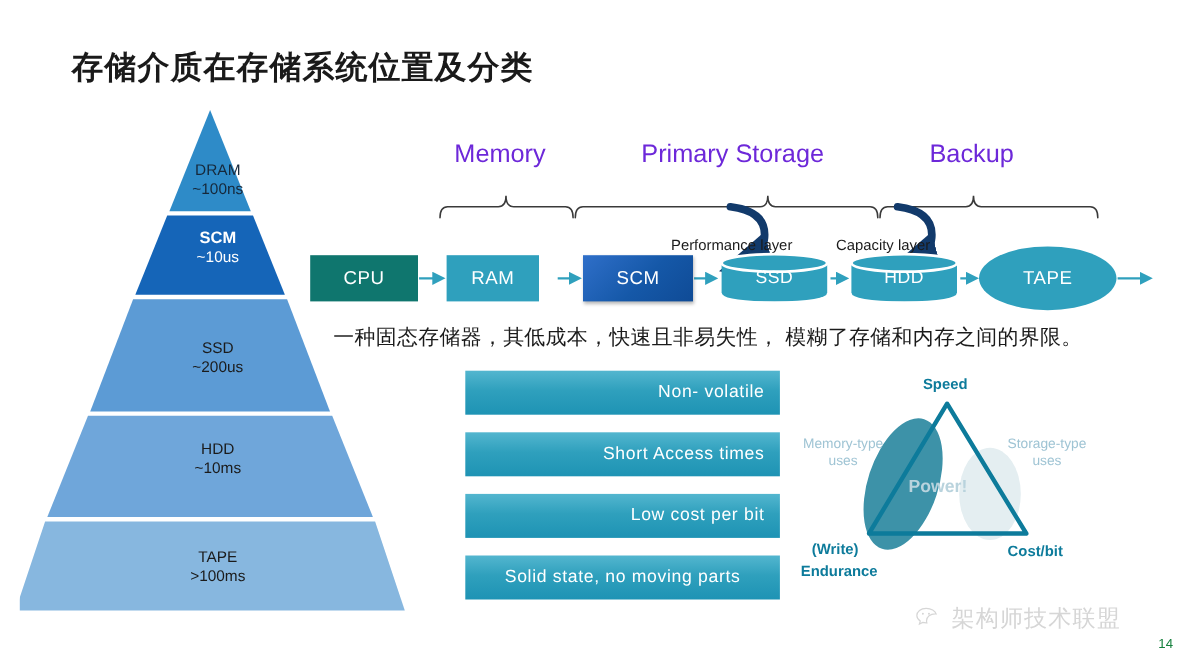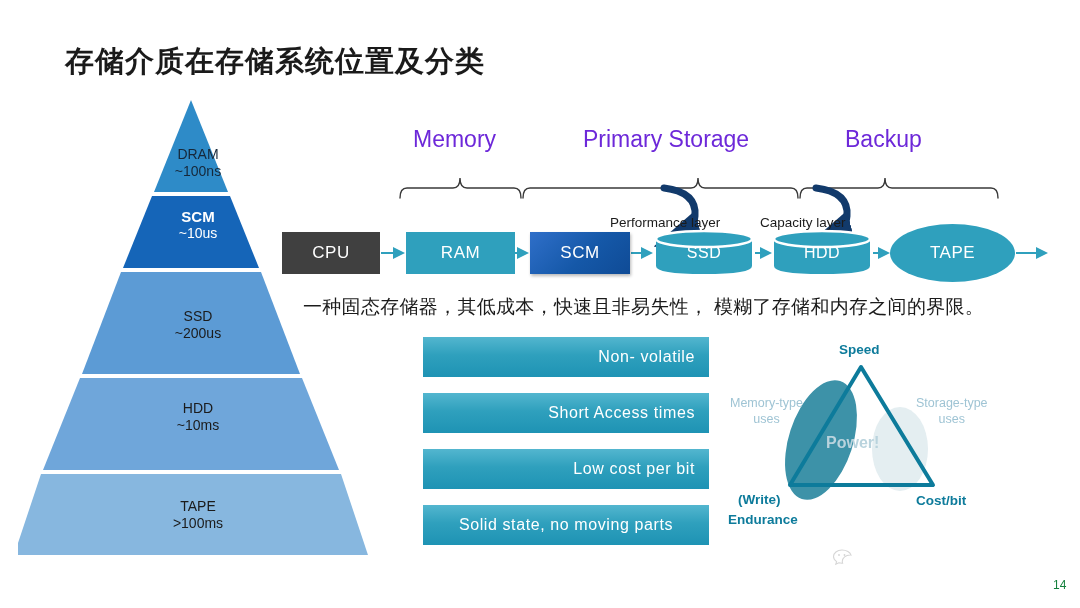--- a/index.html
+++ b/index.html
@@ -48,22 +48,22 @@
   .layer-cap{left:760px;top:201px;}
   .curvearrows{position:absolute;left:590px;top:178px;}
 
   
   .flow{position:absolute;left:282px;top:232px;width:800px;height:52px;}
   .fbox{
     position:absolute;top:0;height:42px;
     display:flex;align-items:center;justify-content:center;
     color:#ffffff;font-size:17px;letter-spacing:.5px;
   }
-  .fbox.cpu{left:0;width:98px;background:#404040;}
-  .fbox.ram{left:124px;width:109px;background:#2FA0BD;}
+  .fbox.cpu{left:0;width:98px;background:#0f766e;}
+  .fbox.ram{left:124px;width:84px;background:#2FA0BD;}
   .fbox.scm{left:248px;width:100px;
     background:linear-gradient(135deg,#2f6fc9 0%,#1558a8 55%,#0f4b96 100%);
     box-shadow:1px 2px 3px rgba(0,0,0,.28);}
   .cyl{position:absolute;top:-6px;width:100px;height:48px;}
   .cyl.ssd{left:372px;}
   .cyl.hdd{left:490px;}
   .cyl .cyl-txt{
     position:absolute;left:0;top:18px;width:100px;text-align:center;
     color:#fff;font-size:16px;letter-spacing:.5px;
   }
@@ -254,17 +254,18 @@
   </div>
 
   <div class="wm">
     <svg width="26" height="22" viewBox="0 0 26 22">
       <path d="M10,2 C5,2 1.5,5 1.5,8.6 C1.5,10.6 2.7,12.4 4.6,13.6 L3.8,16.3 L6.8,14.8 C7.8,15.1 8.9,15.2 10,15.2
                C10.2,15.2 10.4,15.2 10.6,15.2 C10.4,14.6 10.3,14 10.3,13.4 C10.3,9.8 13.8,7 18.1,7
                C18.4,7 18.7,7 19,7.1 C18.3,4.2 14.5,2 10,2 Z" fill="none" stroke="#d6d6d6" stroke-width="1.1"></path>
       <circle cx="7" cy="7" r="0.9" fill="#d6d6d6"></circle>
       <circle cx="12.5" cy="7" r="0.9" fill="#d6d6d6"></circle>
     </svg>
+    <div class="wm-txt">架构师技术联盟</div>
   </div>
 
   <div class="pageno">14</div>
 
 </div>
 
 </body></html>

